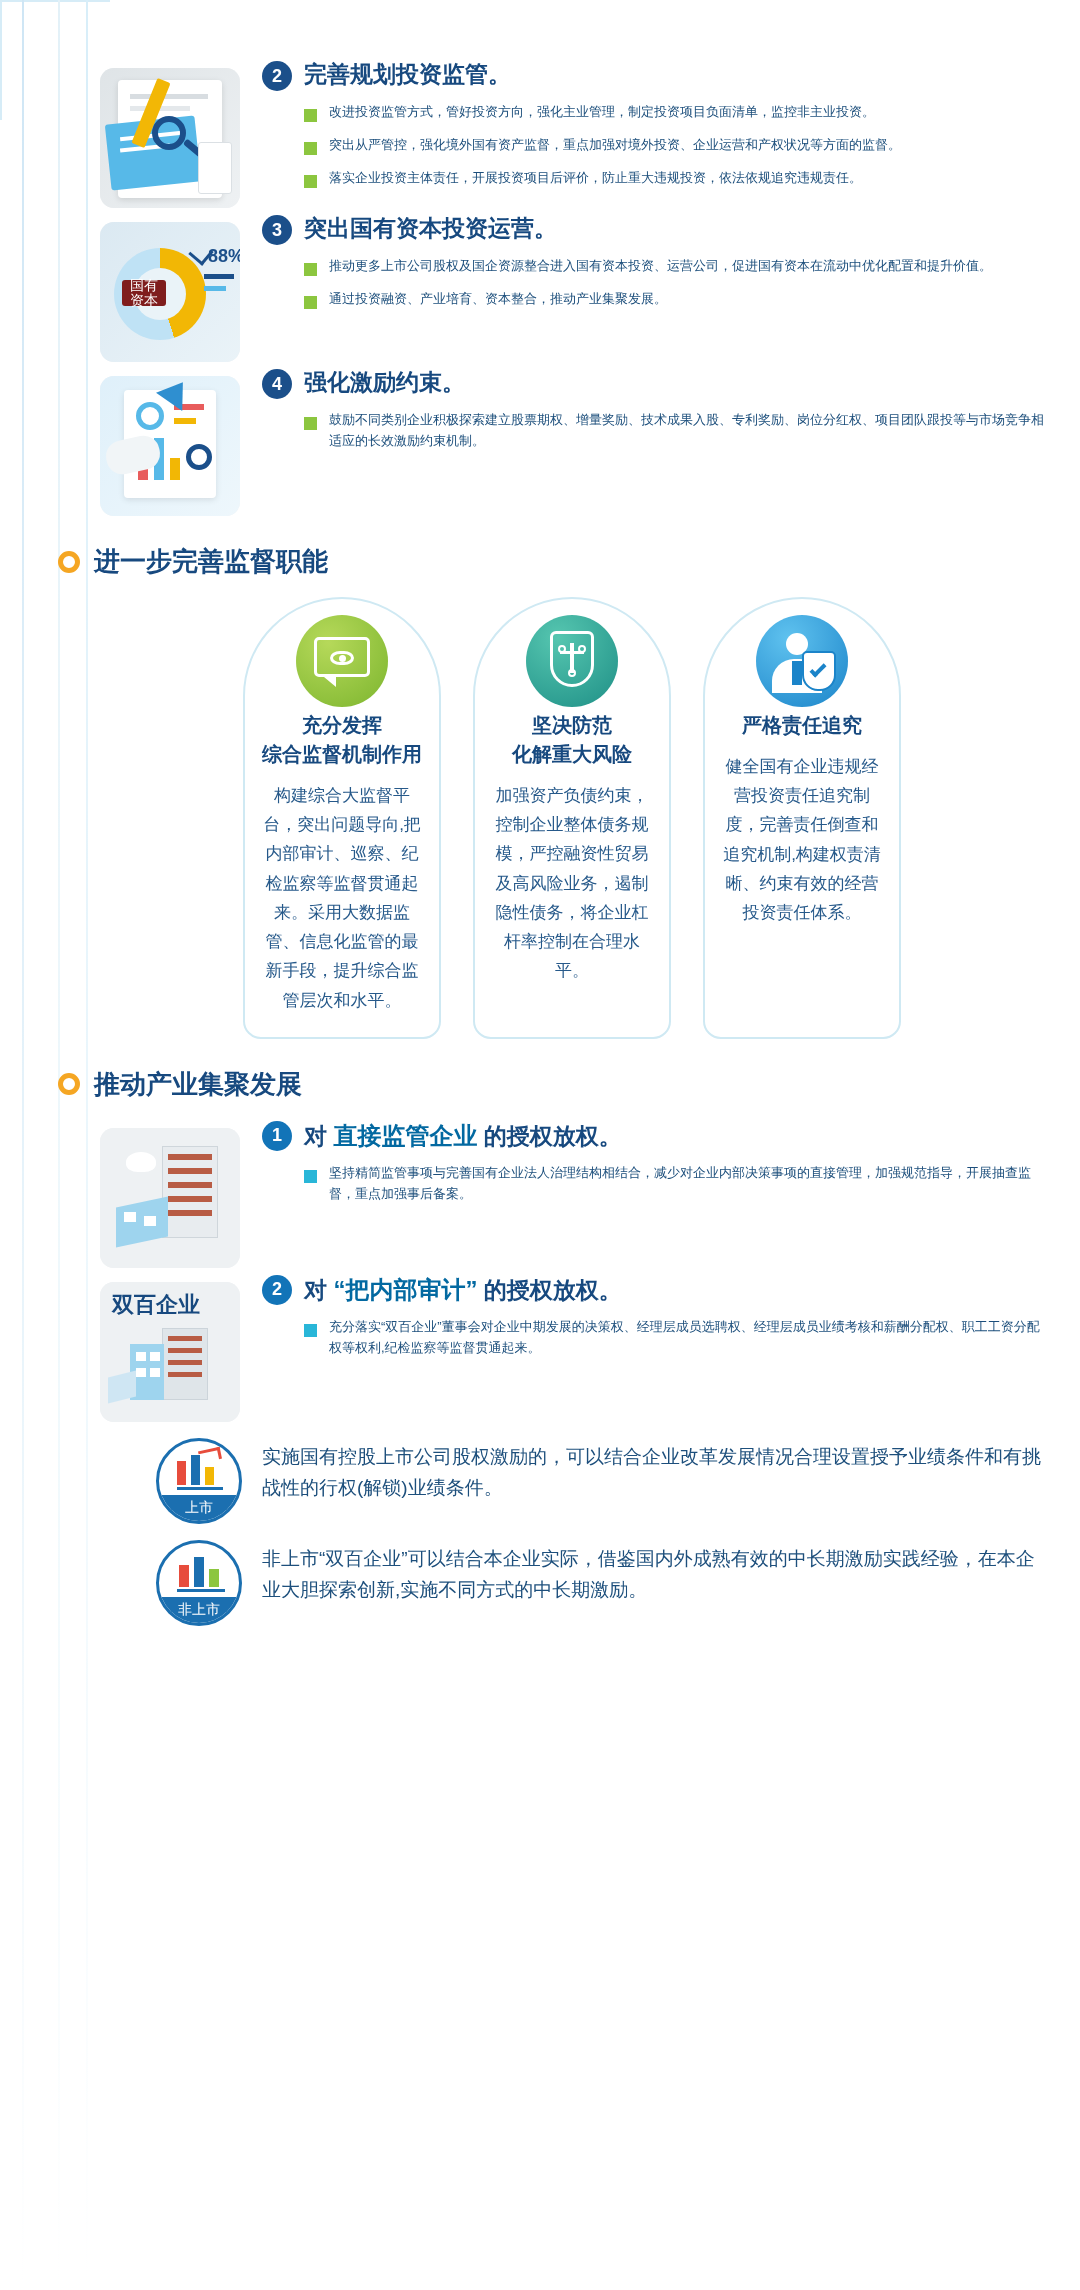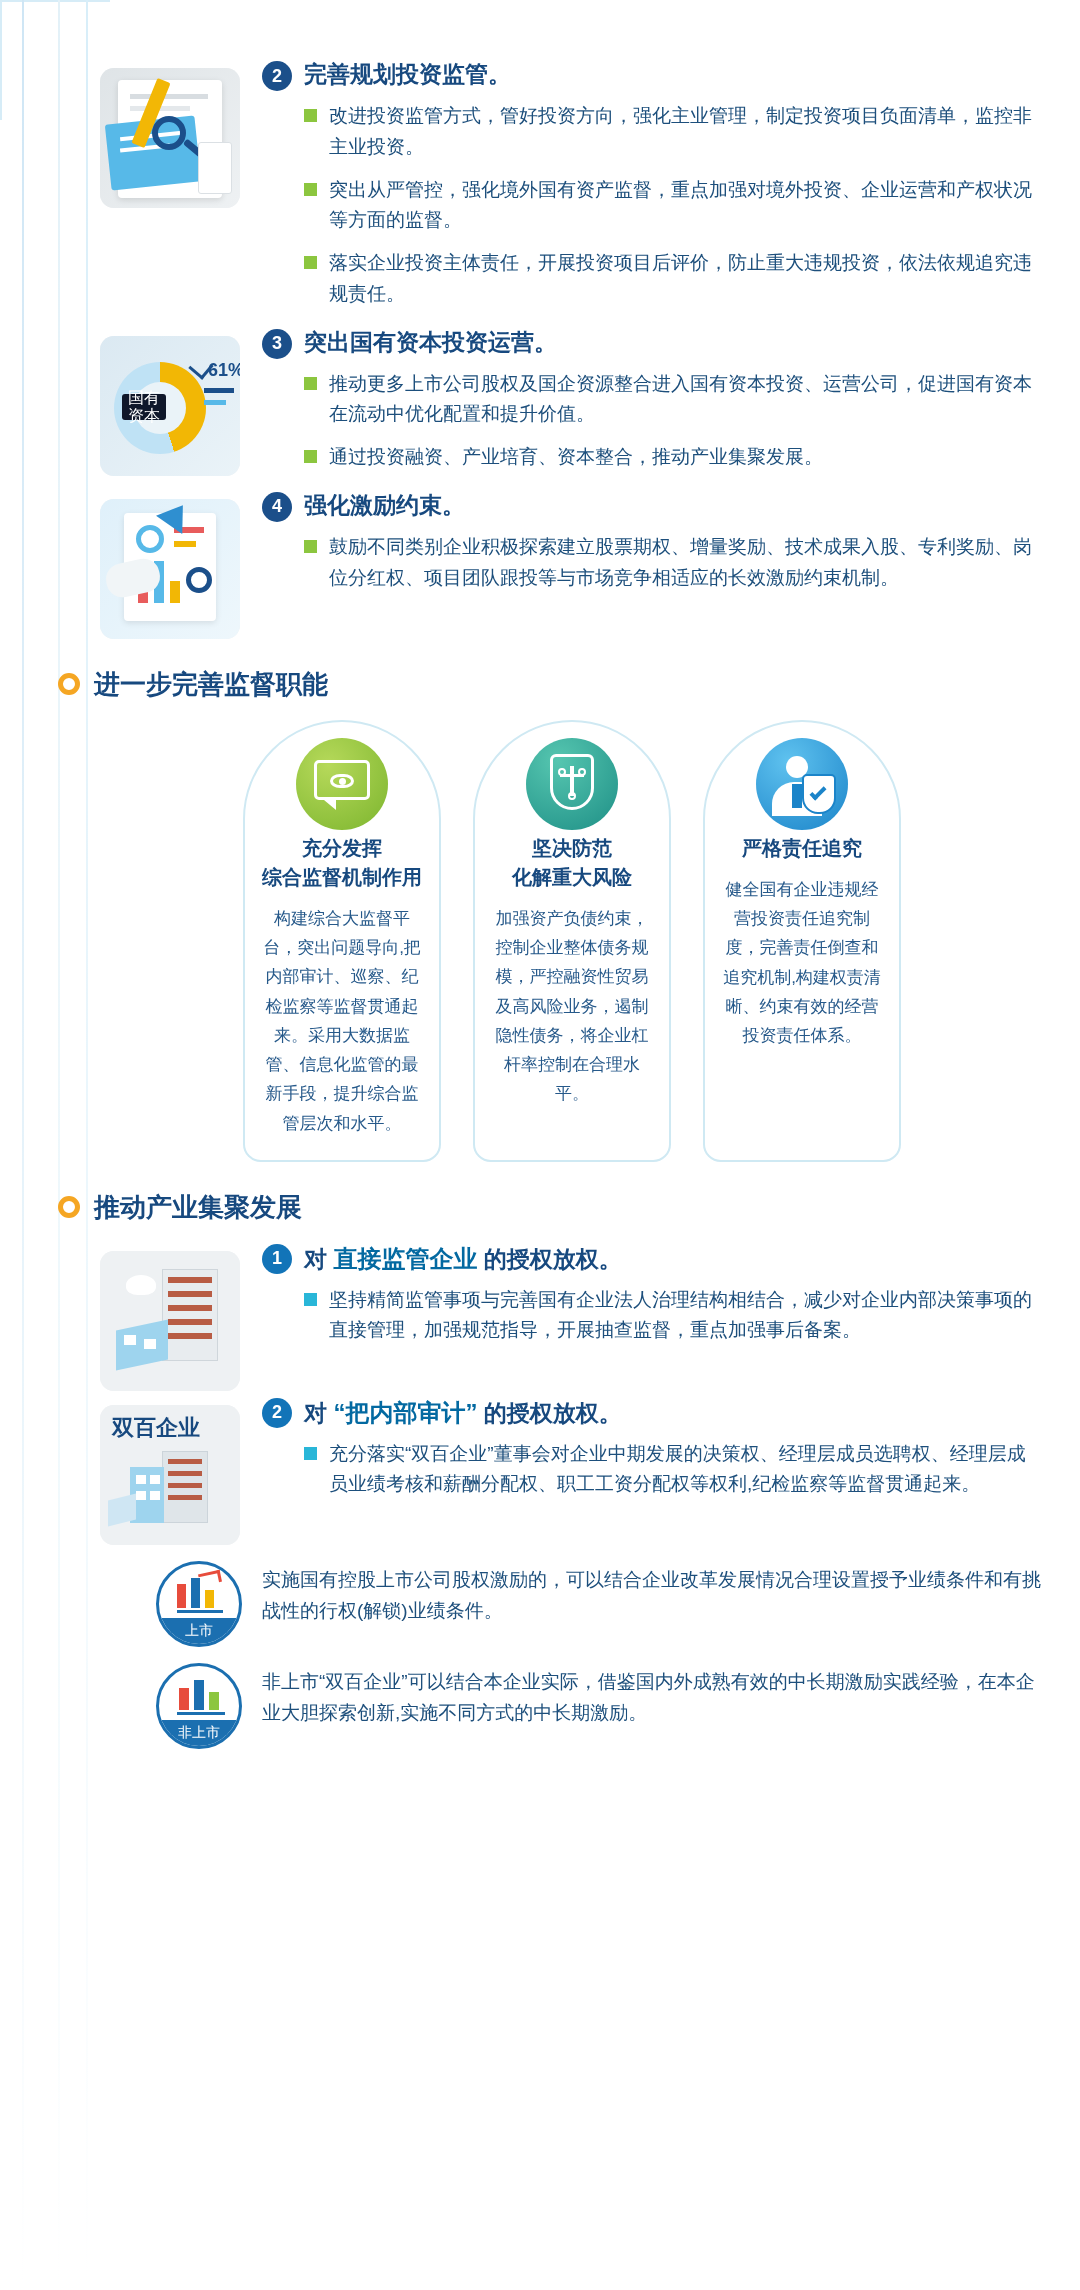--- a/index.html
+++ b/index.html
@@ -39,21 +39,21 @@
     display: flex; align-items: center; justify-content: center;
     flex: 0 0 30px; margin-right: 12px; margin-top: 1px;
   }
   .heading-text { font-size: 23px; font-weight: bold; color: #17497f; line-height: 1.3; }
   .bullets { padding-left: 42px; }
   .bullet { display: flex; margin-bottom: 12px; }
   .bullet-sq {
     width: 13px; height: 13px; background: #8cc63f; flex: 0 0 13px;
     margin-right: 12px; margin-top: 8px;
   }
-  .bullet-txt { font-size: 19px; line-height: 1.62; color: #1d4f7c; }
+  .bullet-txt { font-size: 13px; line-height: 1.62; color: #1d4f7c; }
 
   
   .section-head { display: flex; align-items: center; margin: 28px 0 18px -42px; }
   .ring {
     width: 22px; height: 22px; border-radius: 50%;
     border: 5px solid #f5a623; margin-right: 14px; background:#fff;
     flex: 0 0 22px;
   }
   .section-title { font-size: 26px; font-weight: bold; color: #17497f; }
 
@@ -137,23 +137,23 @@
         </div>
       </div>
     </div>
   </div>
 
   <div class="block">
     <div class="thumb">
       <div class="t-bg" style="background:linear-gradient(135deg,#dbe9f2,#eaf3f8);"></div>
       <div class="sq" style="left:14px;top:26px;width:92px;height:92px;border-radius:50%;background:conic-gradient(#f2b705 0 45%, #bfe2f5 45% 100%);"></div>
       <div class="sq" style="left:34px;top:46px;width:52px;height:52px;border-radius:50%;background:#eaf3f8;"></div>
-      <div class="sq" style="left:22px;top:58px;width:44px;height:26px;background:#0f172a;border-radius:3px;color:#fff;font-size:16px;display:flex;align-items:center;justify-content:center;line-height:1.1;text-align:center;">国有<br>资本</div>
+      <div class="sq" style="left:22px;top:58px;width:44px;height:26px;background:#7f1d1d;border-radius:3px;color:#fff;font-size:14px;display:flex;align-items:center;justify-content:center;line-height:1.1;text-align:center;">国有<br>资本</div>
       <div class="sq" style="left:92px;top:22px;width:18px;height:18px;border:3px solid #1b4f8a;border-top:none;border-right:none;transform:rotate(-50deg);"></div>
-      <div class="sq" style="left:108px;top:24px;color:#1b4f8a;font-size:18px;font-weight:bold;">61%</div>
+      <div class="sq" style="left:108px;top:24px;color:#1b4f8a;font-size:18px;font-weight:bold;">88%</div>
       <div class="sq" style="left:104px;top:52px;width:30px;height:5px;background:#1b4f8a;"></div>
       <div class="sq" style="left:104px;top:64px;width:22px;height:5px;background:#57b9e8;"></div>
     </div>
     <div class="block-body">
       <div class="heading-row">
         <div class="num-circle">3</div>
         <div class="heading-text">突出国有资本投资运营。</div>
       </div>
       <div class="bullets">
         <div class="bullet">

